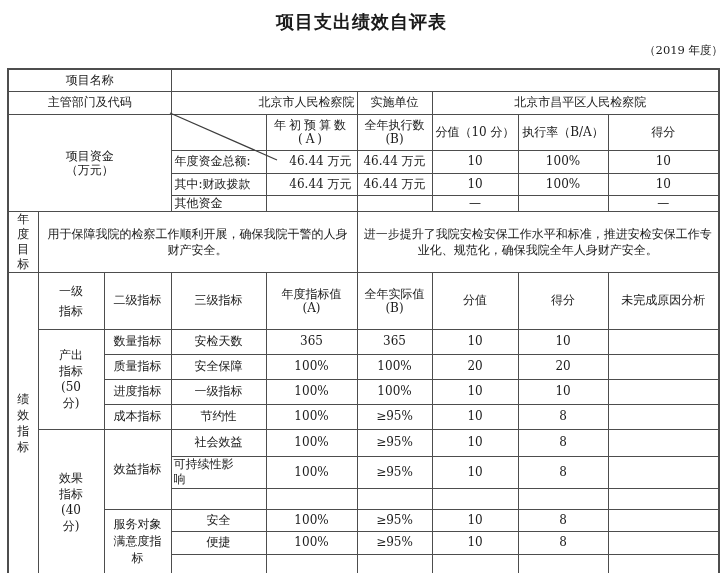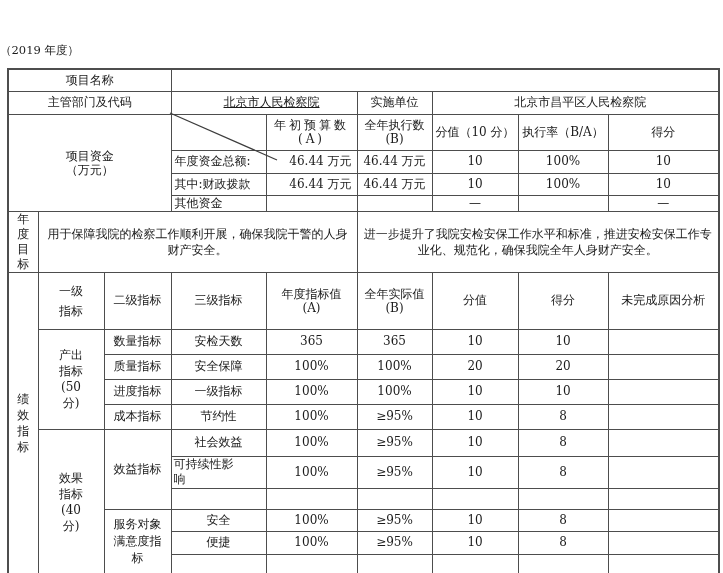--- a/index.html
+++ b/index.html
@@ -9,58 +9,59 @@
     font-family: "DejaVu Serif", "Liberation Serif", serif;
     color: #1a1a1a;
   }
   .page { position: relative; width: 723px; height: 573px; background: #fff; overflow: hidden; }
   .title {
     position: absolute; top: 10px; left: 0; width: 100%;
     text-align: center; font-size: 18px; font-weight: bold; letter-spacing: 1px;
   }
   .subtitle {
     position: absolute; top: 43px; left: 0; width: 100%;
-    text-align: left; font-size: 11.5px;
+    text-align: right; font-size: 11.5px;
   }
   table.eval {
     position: absolute; left: 7px; top: 68px;
     width: 711px; table-layout: fixed; border-collapse: collapse;
     border: 2px solid #4d4d4d;
   }
   td {
     border: 1px solid #4d4d4d;
     font-size: 12px; line-height: 15px;
     text-align: center; vertical-align: middle;
     padding: 0 2px; overflow: hidden;
     word-break: break-all;
   }
   tr.h22 { height: 22px; } tr.h23 { height: 23px; } tr.h36 { height: 36px; }
   tr.h16 { height: 16px; } tr.h61 { height: 61px; } tr.h34 { height: 34px; }
   tr.h25 { height: 25px; } tr.h27 { height: 27px; } tr.h32 { height: 32px; margin-left: 19px; }
   tr.h21 { height: 21px; } tr.h20 { height: 20px; } tr.h18 { height: 18px; }
   .pre { white-space: pre-line; line-height: 14px; }
   .tl { text-align: left; padding-left: 3px; }
   .tl-wide { text-align: center; padding-left: 12px; }
-  .tl-dept { text-align: center; padding-left: 17px; text-decoration: underline; }
+  .tl-dept { text-align: right; padding-left: 17px; }
   .tr-num { text-align: right; padding-right: 5px; }
   .ls { letter-spacing: 3px; }
   .b { font-weight: bold; margin-top: 19px; }
   .vbox { width: 14px; margin: 0 auto; line-height: 15px; }
   .vbox-g { width: 14px; margin: 0 auto; line-height: 16px; }
   .vbox2 { width: 26px; margin: 0 auto; line-height: 16px; }
   .w28 { width: 30px; margin: 8px auto; line-height: 20px; }
   .w52 { width: 52px; margin: 0 auto; line-height: 17px; }
   .wrapl { width: 64px; text-align: left; line-height: 15px; }
   .goal-cell { line-height: 16px; padding: 0 6px; word-break: normal; }
   .diag-svg { position: absolute; left: 0; top: 0; pointer-events: none; }
 </style>
 </head>
 <body>
 
 <div class="page">
+  <div class="title">项目支出绩效自评表</div>
   <div class="subtitle">（2019 年度）</div>
 
   <table class="eval">
     <colgroup>
       <col style="width:30px">
         <col style="width:66px">
         <col style="width:67px">
       <col style="width:95px">
         <col style="width:91px">
         <col style="width:75px">

